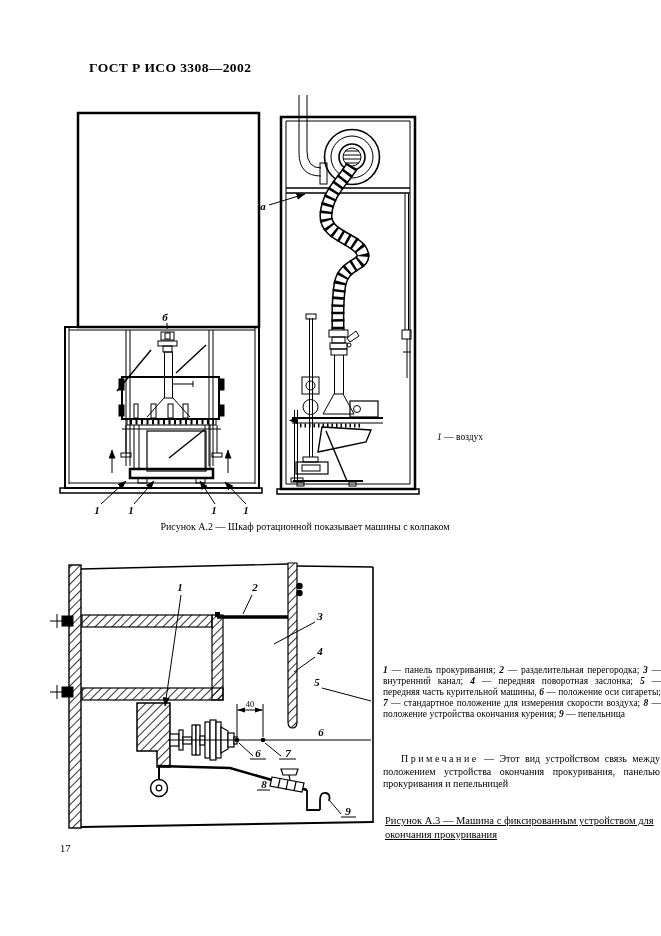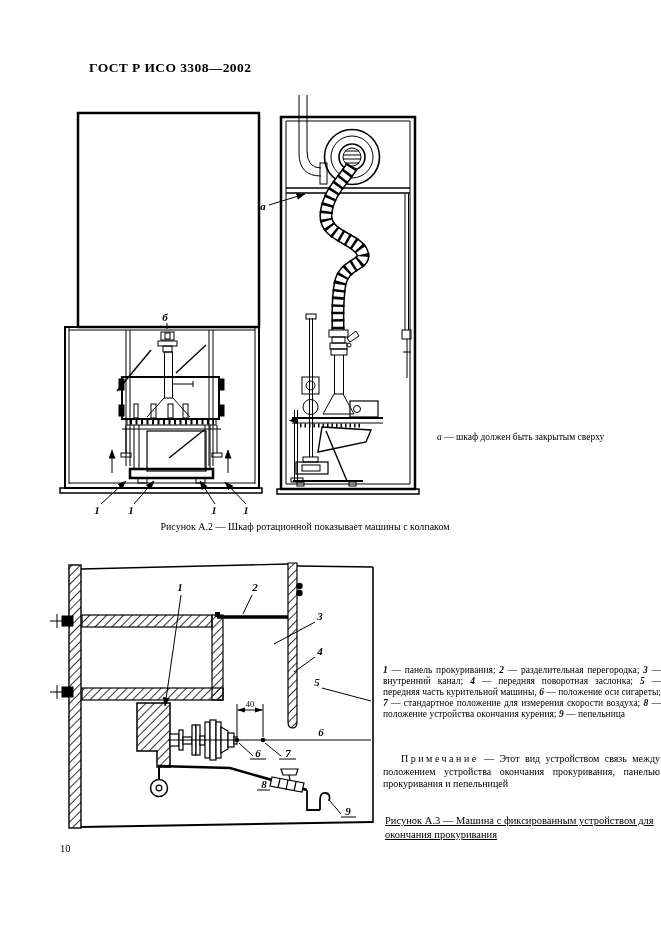--- a/index.html
+++ b/index.html
@@ -181,21 +181,21 @@
     <rect x="349" y="482" width="7" height="4"></rect>
   </g>
 
   <g>
     <line x1="269" y1="205" x2="305" y2="194" stroke="#000" marker-end="url(#arr2)"></line>
     <text class="lbl" x="263" y="210" text-anchor="middle" fill="#000" stroke="none">а</text>
   </g>
 </svg>
 
 <div id="a2notes" class="abs">
-  <p><i class="k">а</i> <span>— шкаф должен быть закрытым сверху</span></p>
+  <p><i class="k">1</i> <span>— воздух</span></p>
 </div>
 
 <div id="a2cap" class="abs">Рисунок А.2 — Шкаф ротационной показывает машины с колпаком</div>
 
 <svg id="figA3" style="left:50px;top:555px" width="330" height="280" viewBox="50 555 330 280" fill="none" stroke="#000" stroke-width="1">
   <defs>
     <marker id="arr3" markerUnits="userSpaceOnUse" markerWidth="10" markerHeight="8" refX="8.5" refY="3.5" orient="auto">
       <path d="M0,0 L9,3.5 L0,7 Z" fill="#000" stroke="none"></path>
     </marker>
     <pattern id="h3" patternUnits="userSpaceOnUse" width="6" height="6" patternTransform="rotate(45)">
@@ -312,13 +312,13 @@
 </svg>
 
 <p id="a3legend" class="abs"><i>1</i> <span>— панель прокуривания;</span> <i>2</i> <span>— разделительная перегородка;</span> <i>3</i> <span>— внутренний канал;</span> <i>4</i> <span>— передняя поворотная заслонка;</span> <i>5</i> <span>— передняя часть курительной машины,</span> <i>6</i> <span>— положение оси сигареты;</span> <i>7</i> <span>— стандартное положение для измерения скорости воздуха;</span> <i>8</i> <span>— положение устройства окончания курения;</span> <i>9</i> <span>— пепельница</span></p>
 
 <div id="a3note" class="abs">
   <p><span class="sp">Примечание</span> <span>— Этот вид устройством связь между положением устройства окончания прокуривания, панелью прокуривания и пепельницей</span></p>
 </div>
 
 <div id="a3cap" class="abs">Рисунок А.3 — Машина с фиксированным устройством для окончания прокуривания</div>
 
-<div id="pgnum" class="abs">10</div>
+<div id="pgnum" class="abs">17</div>
 
 </body></html>

